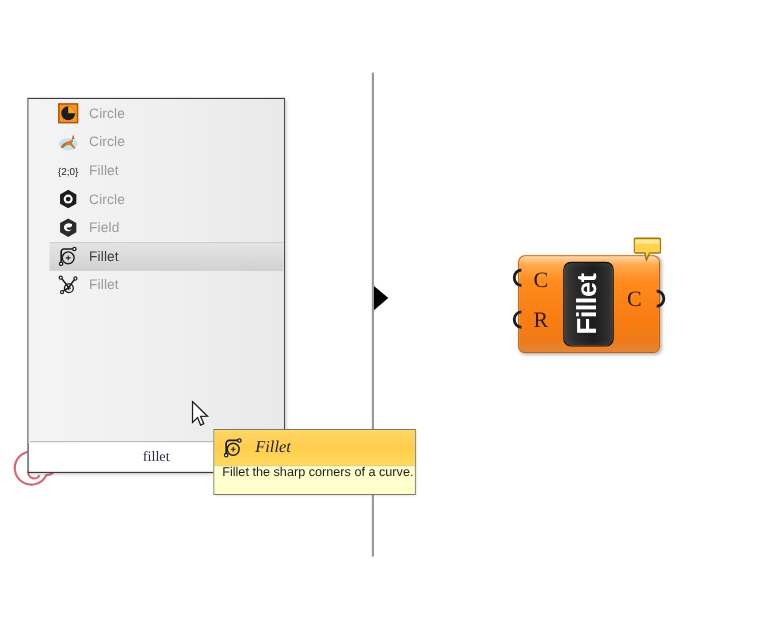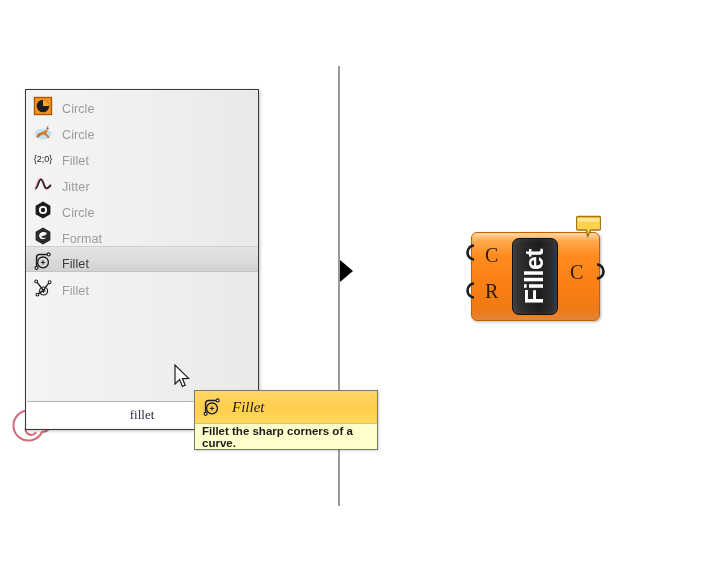--- a/index.html
+++ b/index.html
@@ -59,24 +59,25 @@
   }
   #suggestion-list {
     position: absolute;
     left: 0; top: 0; right: 0;
     height: 313px;
     background: linear-gradient(to right, #f4f4f4 0%, #efefef 55%, #e9e9e9 100%);
     overflow: hidden;
   }
   .suggestion-row {
     display: flex;
-    align-items: flex-end;
+    align-items: center;
     height: 26px;
     padding-left: 7px;
     box-sizing: border-box;
+    margin-left: 19px;
   }
   .suggestion-row.selected {
     background: linear-gradient(to bottom, #e4e4e4 0%, #dcdcdc 50%, #d2d2d2 100%);
     border-top: 1px solid #cfcfcf;
     border-bottom: 1px solid #c2c2c2;
     height: 26px;
   }
   .suggestion-icon {
     width: 20px;
     height: 20px;
@@ -140,24 +141,23 @@
   #tooltip-title {
     font-family: "Liberation Serif", serif;
     font-style: italic;
     font-size: 15px;
     color: #1d1d1d;
   }
   #tooltip-body {
     height: 25px;
     background: #ffffcc;
     display: flex;
-    align-items: flex-end;
+    align-items: flex-start;
     padding-left: 7px;
     box-sizing: border-box;
-    font-weight: bold;
   }
   #tooltip-description {
     font-size: 11.5px;
     color: #1b1b1b;
     font-family: "Liberation Sans", sans-serif;
   }
 
   
   #mouse-cursor {
     position: absolute;
@@ -274,44 +274,37 @@
     </div>
 
     <div class="suggestion-row">
       <svg class="suggestion-icon" viewBox="0 0 20 20">
         <text x="10" y="14" font-family="Liberation Sans, sans-serif" font-size="9" fill="#222" text-anchor="middle">{2;0}</text>
       </svg>
       <span class="suggestion-label">Fillet</span>
     </div>
 
 
-    <div class="suggestion-row">
-      <svg class="suggestion-icon" viewBox="0 0 20 20">
-        <path d="M1.5 15 C4 15 4.5 5 7.5 5 C10.5 5 10.5 15 13.5 15 C16 15 17 11 18.5 11" fill="none" stroke="#f2a0b0" stroke-width="2.4"></path>
-        <path d="M2.5 14.5 C5 14.5 5.5 5.5 8 5.5 C10.6 5.5 10.8 14.2 13.4 14.2 C15.6 14.2 16.6 11.4 18 11.4" fill="none" stroke="#1d1d1d" stroke-width="1.6"></path>
-      </svg>
-      <span class="suggestion-label">Jitter</span>
-    </div>
 
     <div class="suggestion-row">
       <svg class="suggestion-icon" viewBox="0 0 20 20">
         <polygon points="10,1.6 17.4,5.8 17.4,14.2 10,18.4 2.6,14.2 2.6,5.8" fill="#1d1d1d"></polygon>
         <circle cx="10" cy="10" r="4.1" fill="#ffffff"></circle>
         <circle cx="10" cy="10" r="2.2" fill="#1d1d1d"></circle>
       </svg>
       <span class="suggestion-label">Circle</span>
     </div>
 
 
     <div class="suggestion-row">
       <svg class="suggestion-icon" viewBox="0 0 20 20">
         <polygon points="10,1.6 17.4,5.8 17.4,14.2 10,18.4 2.6,14.2 2.6,5.8" fill="#2b2b2b"></polygon>
         <path d="M13.6 6.8 C9 4.4 5.2 7.8 6.4 11 C7.4 13.7 11.4 14 13 11.6 C10.8 12.6 8.4 11.8 8.6 9.8 C12 10.2 13.8 9 13.6 6.8 Z" fill="#ffffff"></path>
       </svg>
-      <span class="suggestion-label">Format</span>
+      <span class="suggestion-label">Field</span>
     </div>
 
 
 
     <div class="suggestion-row selected">
       <svg class="suggestion-icon" viewBox="0 0 20 20">
         <circle cx="10" cy="11.4" r="5.4" fill="none" stroke="#1d1d1d" stroke-width="1.3"></circle>
         <path d="M3.6 16.6 V6.0 A2.6 2.6 0 0 1 6.2 3.4 H15.4" fill="none" stroke="#1d1d1d" stroke-width="1.5"></path>
         <path d="M7.8 11.4 H12.2 M10 9.2 V13.6" stroke="#1d1d1d" stroke-width="1"></path>
         <circle cx="3.6" cy="16.8" r="1.5" fill="#ffffff" stroke="#1d1d1d" stroke-width="1.2"></circle>

